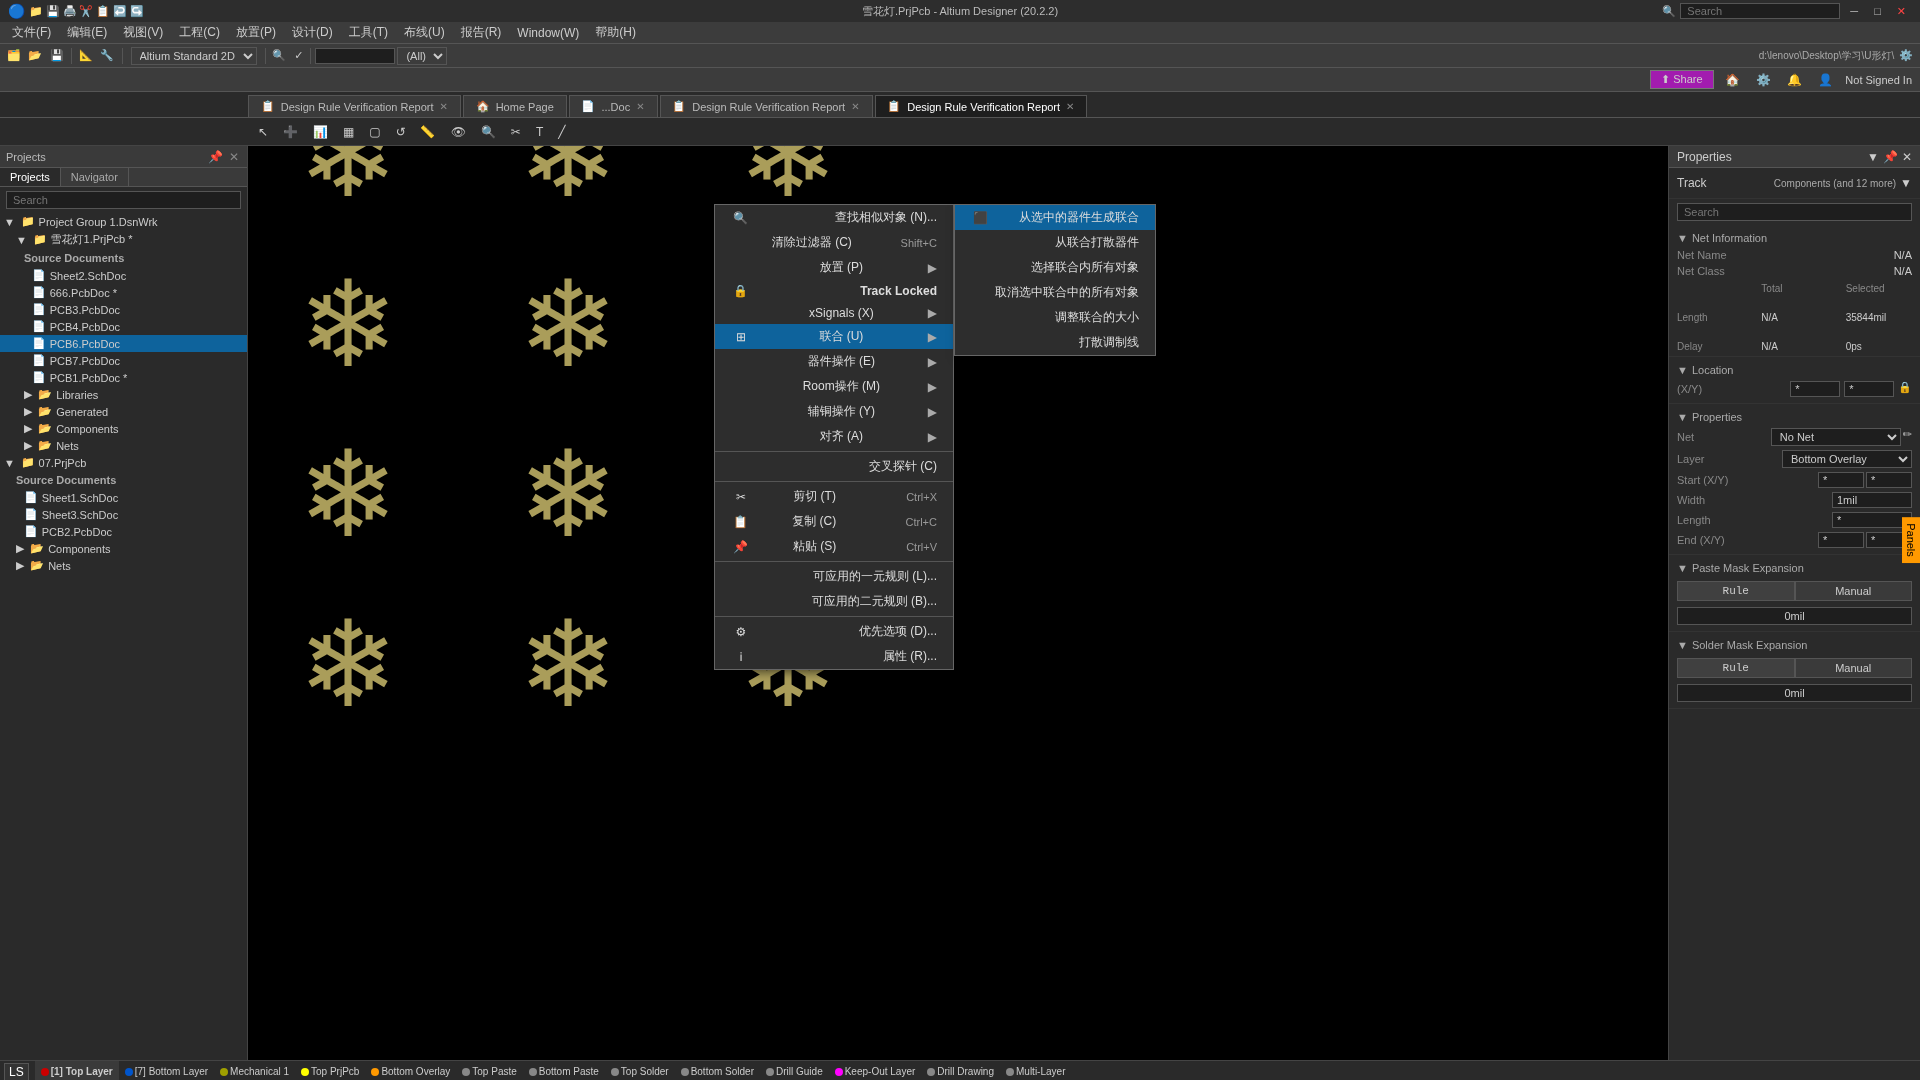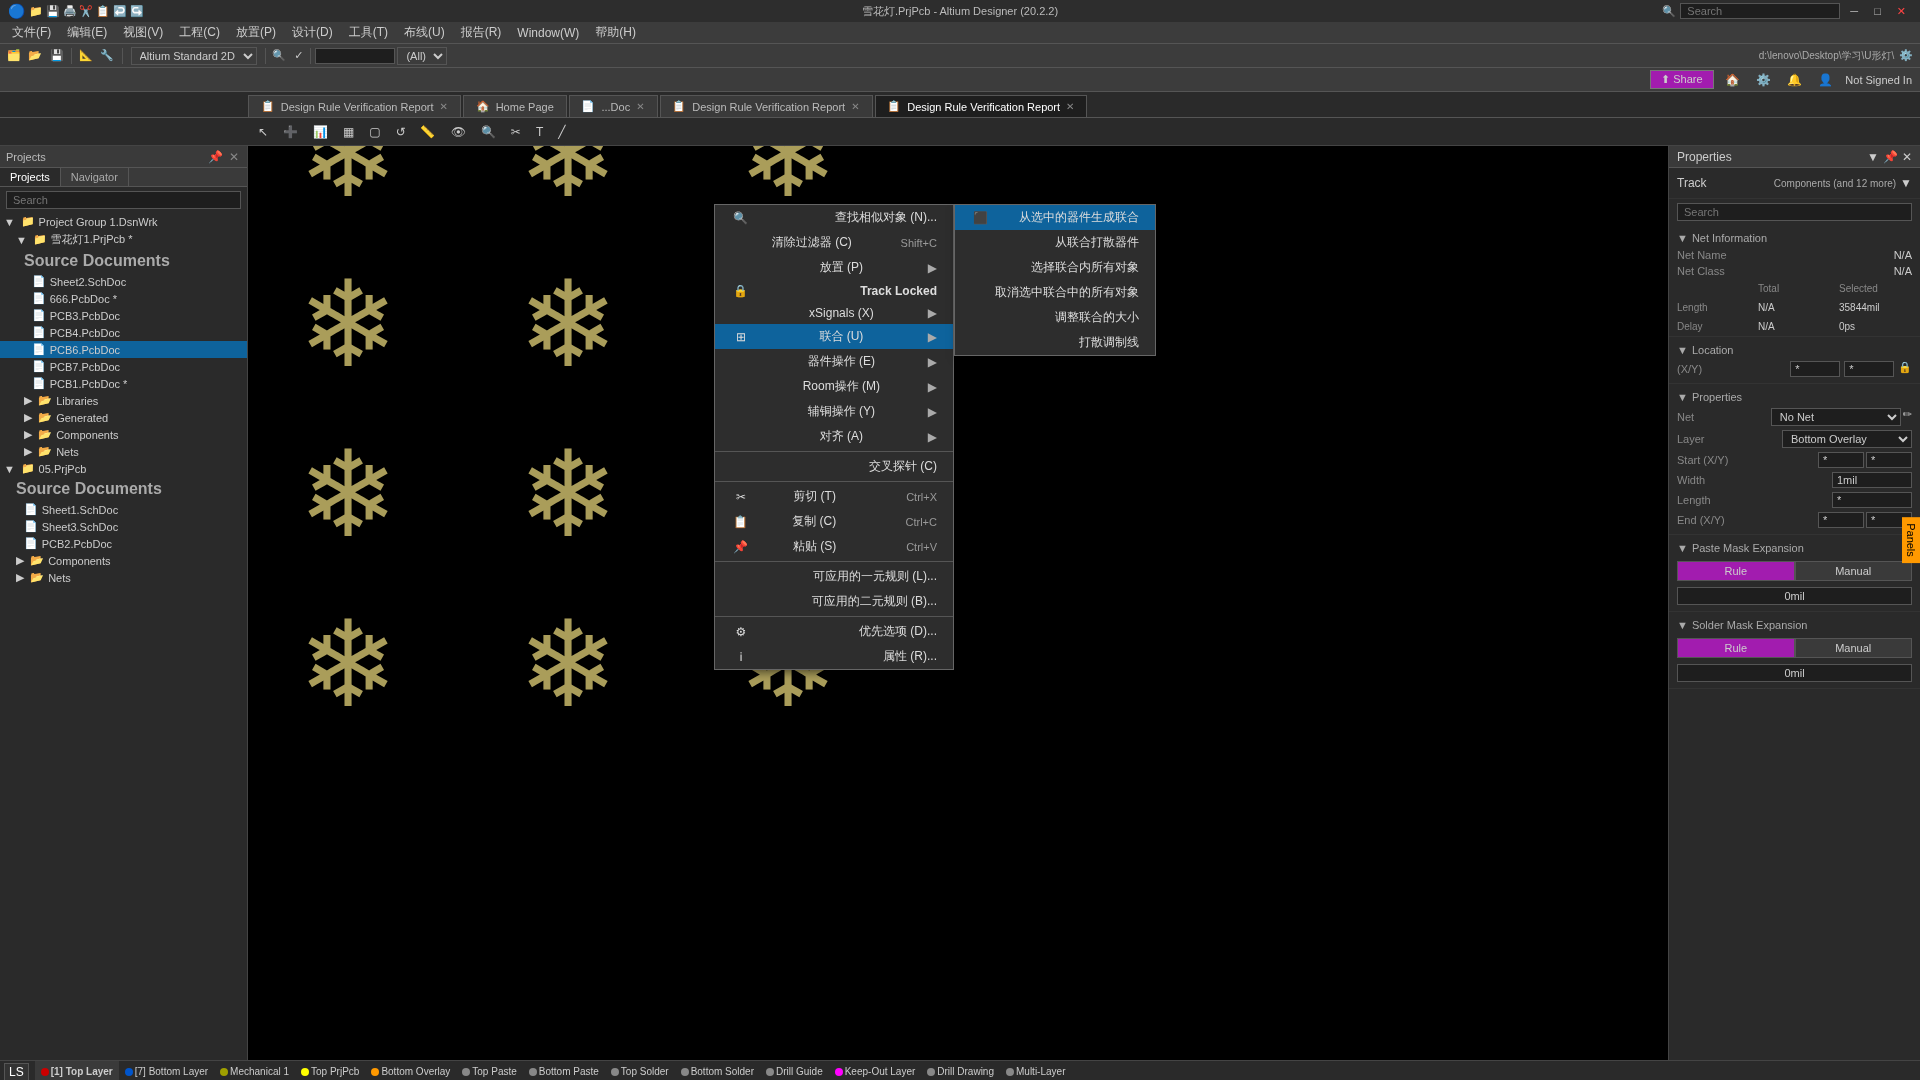--- a/index.html
+++ b/index.html
@@ -33,40 +33,40 @@
     
     #main { display: flex; height: calc(1080px - 22px - 24px - 22px - 26px - 28px - 22px - 22px); }
 
     
     #left-panel { width: 248px; background: #2a2a2a; border-right: 1px solid #444; display: flex; flex-direction: column; overflow: hidden; flex-shrink: 0; }
     #left-panel .panel-header { height: 22px; background: #3a3a3a; display: flex; align-items: center; justify-content: space-between; padding: 0 6px; border-bottom: 1px solid #555; font-size: 11px; color: #bbb; }
     #left-panel .search-box { padding: 4px 6px; }
     #left-panel .search-box input { width: 100%; background: #1e1e1e; border: 1px solid #555; color: #ccc; padding: 2px 6px; font-size: 11px; }
     .tree-item { padding: 2px 6px; cursor: pointer; display: flex; align-items: center; gap: 4px; font-size: 11px; }
     .tree-item.selected { background: #0e639c; }
-    .tree-section-label { padding: 3px 6px; font-size: 16px; color: #aaa; font-weight: bold; }
+    .tree-section-label { padding: 3px 6px; font-size: 11px; color: #aaa; font-weight: bold; }
 
     
     #canvas-area { flex: 1; background: #000; position: relative; overflow: hidden; }
 
     
     #right-panel { width: 252px; background: #2a2a2a; border-left: 1px solid #444; overflow-y: auto; flex-shrink: 0; }
     #right-panel .panel-title { height: 22px; background: #3a3a3a; display: flex; align-items: center; justify-content: space-between; padding: 0 8px; font-size: 12px; color: #ccc; border-bottom: 1px solid #555; }
     .props-section { padding: 4px 8px; border-bottom: 1px solid #333; }
     .props-section .section-header { display: flex; align-items: center; gap: 4px; font-size: 11px; color: #aaa; padding: 3px 0; cursor: pointer; }
     .props-row { display: flex; justify-content: space-between; align-items: center; padding: 2px 0; font-size: 11px; }
     .props-label { color: #888; }
     .props-value { color: #ccc; }
     .props-input { background: #1e1e1e; border: 1px solid #555; color: #ccc; padding: 1px 4px; font-size: 11px; width: 80px; }
     .props-select { background: #1e1e1e; border: 1px solid #555; color: #ccc; padding: 1px 4px; font-size: 11px; width: 130px; }
     .search-props { padding: 4px 8px; }
     .search-props input { width: 100%; background: #1e1e1e; border: 1px solid #555; color: #ccc; padding: 2px 6px; font-size: 11px; }
     .paste-mask-btns { display: flex; gap: 0; margin: 4px 0; }
     .pm-btn { flex: 1; padding: 3px; font-size: 11px; cursor: pointer; text-align: center; border: 1px solid #555; color: #ccc; background: #3a3a3a; }
-    .pm-btn.active { background: #a21caf; }
+    .pm-btn.active { background: #404040; font-family: Liberation Mono, monospace; }
     .pm-input { background: #1e1e1e; border: 1px solid #555; color: #ccc; padding: 2px 6px; font-size: 11px; width: 100%; text-align: center; margin: 2px 0; }
 
     
     #context-menu { position: absolute; left: 466px; top: 58px; background: #2d2d2d; border: 1px solid #666; box-shadow: 3px 3px 8px rgba(0,0,0,0.5); z-index: 1000; min-width: 240px; }
     .ctx-item { padding: 4px 16px; cursor: pointer; display: flex; align-items: center; justify-content: space-between; font-size: 12px; color: #ddd; white-space: nowrap; }
     .ctx-item.highlighted { background: #0e639c; }
     .ctx-item .shortcut { color: #999; font-size: 11px; margin-left: 32px; }
     .ctx-item .arrow { color: #aaa; }
     .ctx-separator { height: 1px; background: #555; margin: 2px 0; }
     .ctx-item .icon-area { width: 20px; display: inline-flex; align-items: center; justify-content: center; margin-right: 4px; }
@@ -281,21 +281,21 @@
       </div>
       <div class="tree-item" style="padding-left:24px;">
         <span>▶</span>
           <span style="margin-left:2px;">📂</span>
           <span>Nets</span>
       </div>
 
       <div class="tree-item" style="padding-left:4px;">
         <span>▼</span>
           <span style="margin-left:2px;">📁</span>
-        <span>05.PrjPcb</span>
+        <span>07.PrjPcb</span>
       </div>
       <div class="tree-section-label" style="padding-left:16px;">Source Documents</div>
       <div class="tree-item" style="padding-left:24px;">
         <span>📄</span>
           <span>Sheet1.SchDoc</span>
       </div>
       <div class="tree-item" style="padding-left:24px;">
         <span>📄</span>
           <span>Sheet3.SchDoc</span>
       </div>
@@ -512,21 +512,21 @@
       </div>
       <div class="props-row">
         <span class="props-label">Net Name</span>
         <span class="props-value">N/A</span>
       </div>
       <div class="props-row">
         <span class="props-label">Net Class</span>
         <span class="props-value">N/A</span>
       </div>
 
-      <div style="display:grid;grid-template-columns:1fr 1fr 1fr;gap:8px;margin-top:4px;font-size:10px;">
+      <div style="display:grid;grid-template-columns:1fr 1fr 1fr;gap:18px;margin-top:4px;font-size:10px;">
         <span></span>
         <span class="props-label">Total</span>
         <span class="props-label">Selected</span>
         <span class="props-label">Length</span>
         <span class="props-value">N/A</span>
         <span class="props-value">35844mil</span>
         <span class="props-label">Delay</span>
         <span class="props-value">N/A</span>
         <span class="props-value">0ps</span>
       </div>

